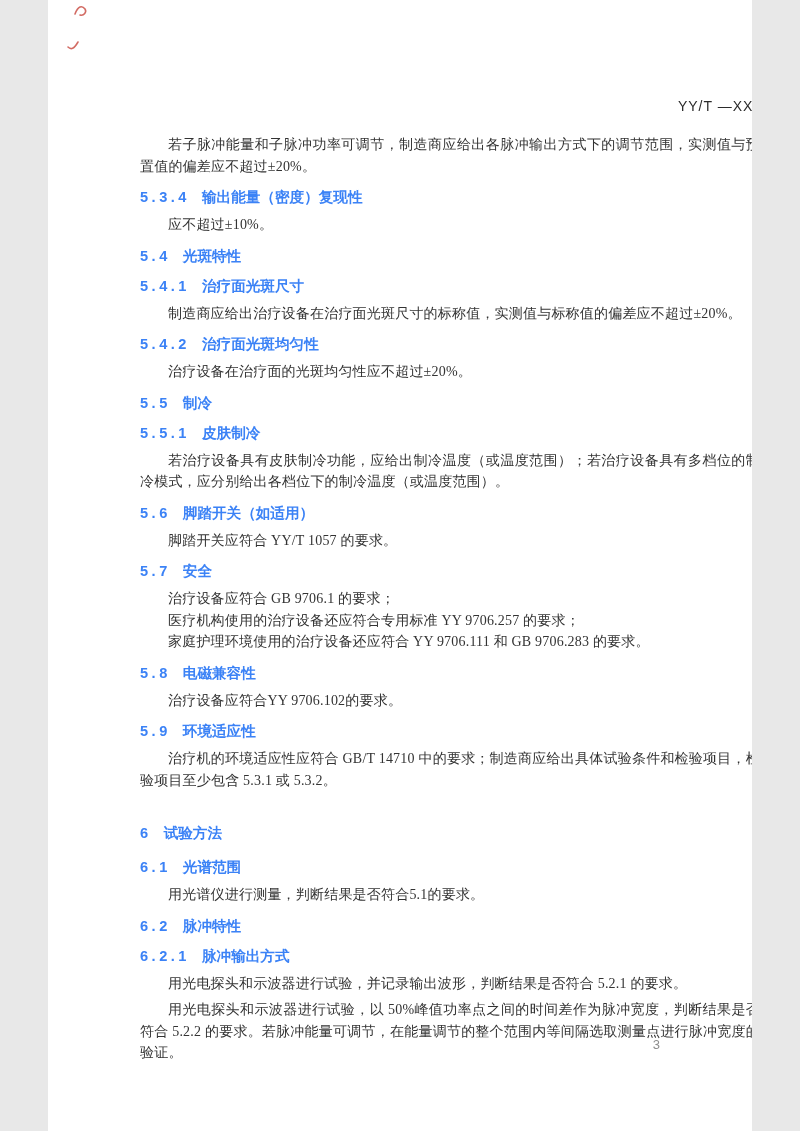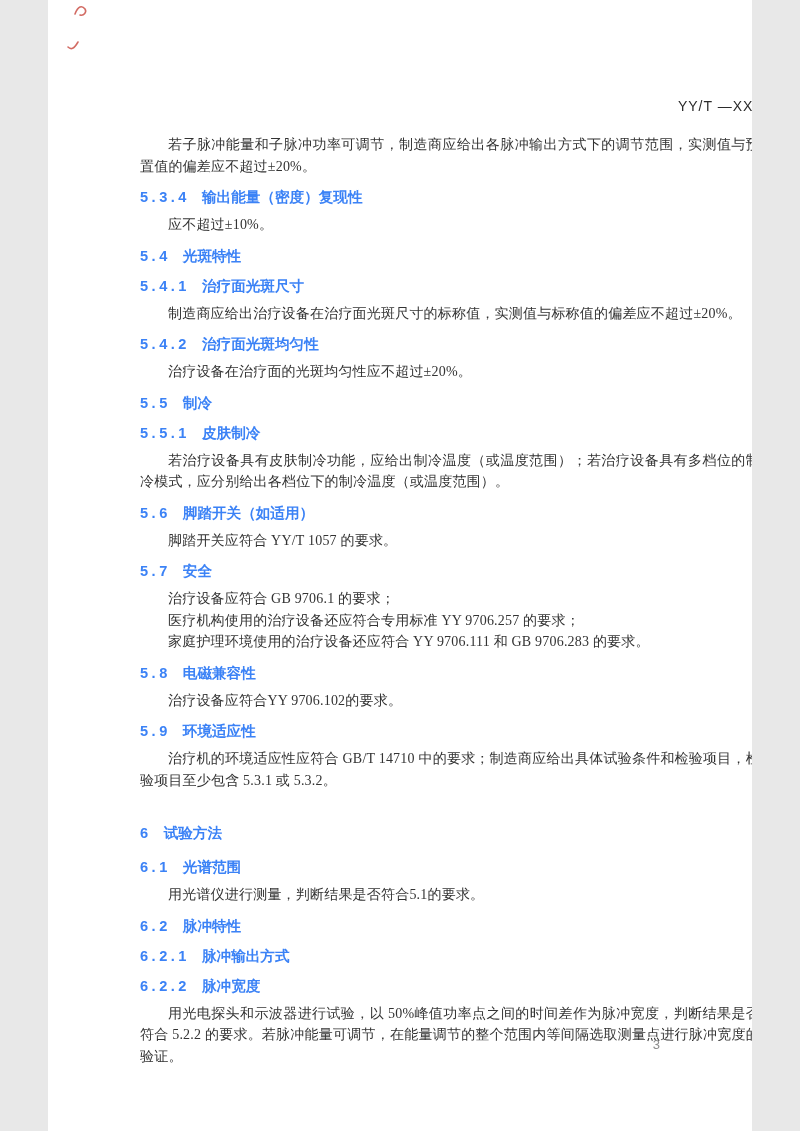--- a/index.html
+++ b/index.html
@@ -111,19 +111,19 @@
         <div class="para line">家庭护理环境使用的治疗设备还应符合 YY 9706.111 和 GB 9706.283 的要求。</div>
         <div class="heading"><span class="num">5.8</span><span class="title">电磁兼容性</span></div>
         <div class="para">治疗设备应符合YY 9706.102的要求。</div>
         <div class="heading"><span class="num">5.9</span><span class="title">环境适应性</span></div>
         <div class="para">治疗机的环境适应性应符合 GB/T 14710 中的要求；制造商应给出具体试验条件和检验项目，检验项目至少包含 5.3.1 或 5.3.2。</div>
         <div class="heading chapter"><span class="num">6</span><span class="title">试验方法</span></div>
         <div class="heading"><span class="num">6.1</span><span class="title">光谱范围</span></div>
         <div class="para">用光谱仪进行测量，判断结果是否符合5.1的要求。</div>
         <div class="heading"><span class="num">6.2</span><span class="title">脉冲特性</span></div>
         <div class="heading"><span class="num">6.2.1</span><span class="title">脉冲输出方式</span></div>
-        <div class="heading"><span class="num">6.2.2</span><span class="title">脉冲宽度</span></div>
+        <div class="para">用光电探头和示波器进行试验，并记录输出波形，判断结果是否符合 5.2.1 的要求。</div>
         <div class="para">用光电探头和示波器进行试验，以 50%峰值功率点之间的时间差作为脉冲宽度，判断结果是否符合 5.2.2 的要求。若脉冲能量可调节，在能量调节的整个范围内等间隔选取测量点进行脉冲宽度的验证。</div>
       </div>
   </div>
 
   <div class="page-number">3</div>
 </div>
 
 </body></html>

